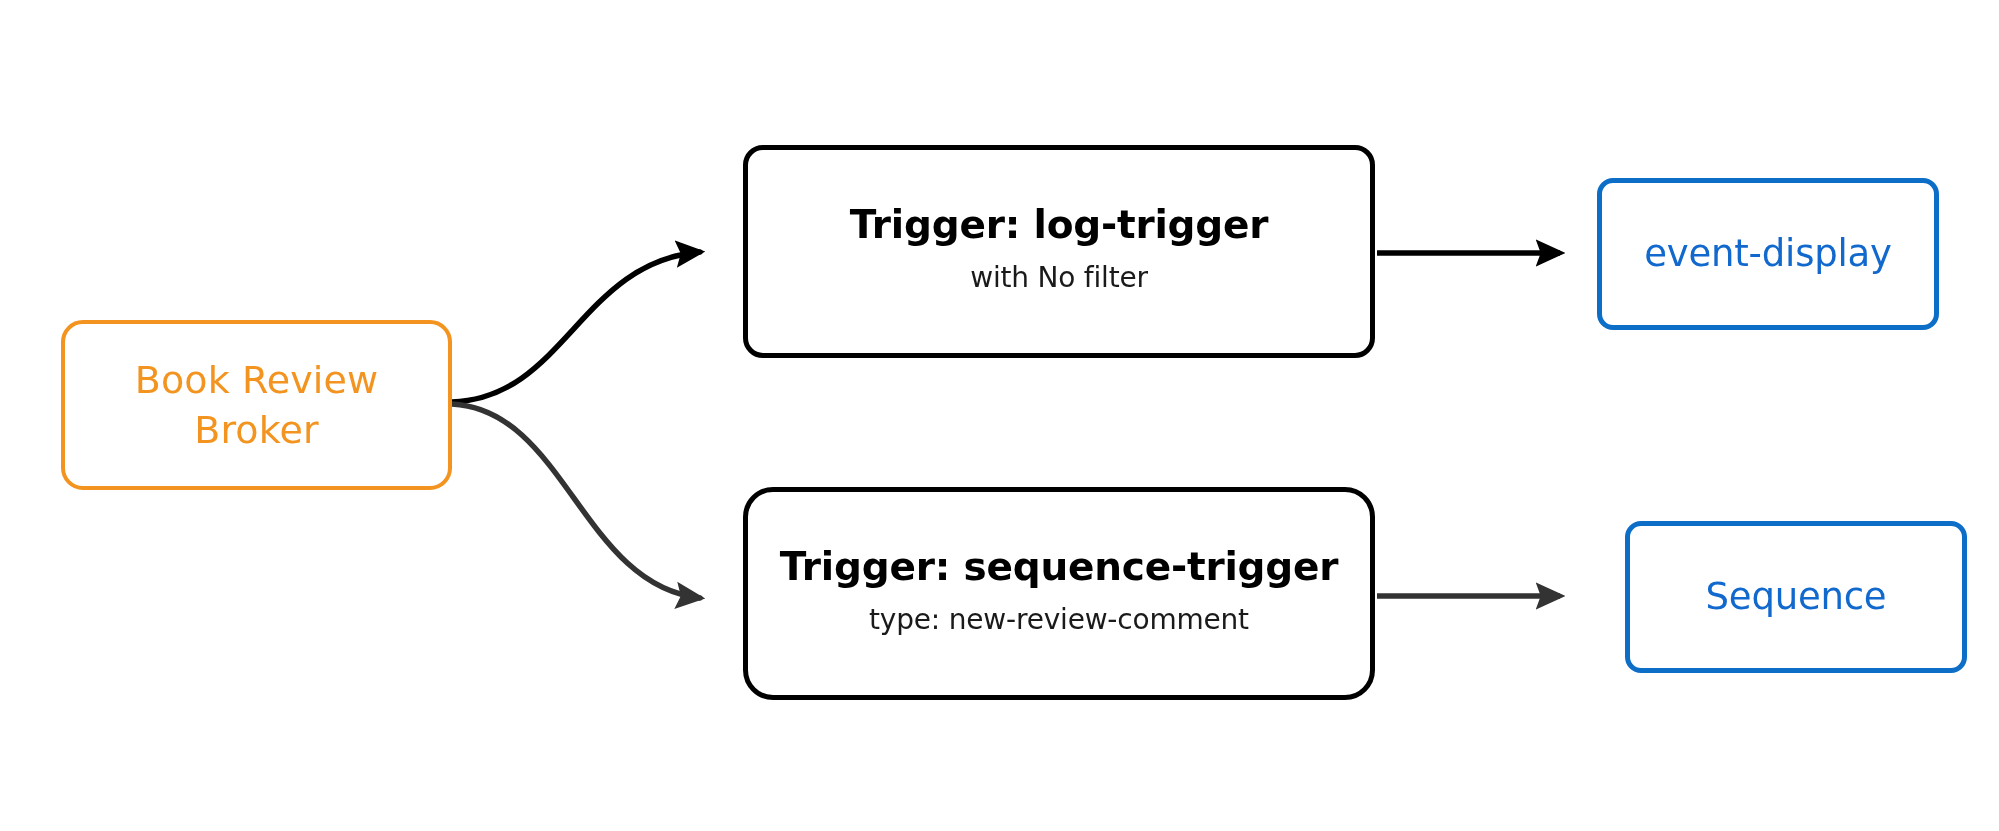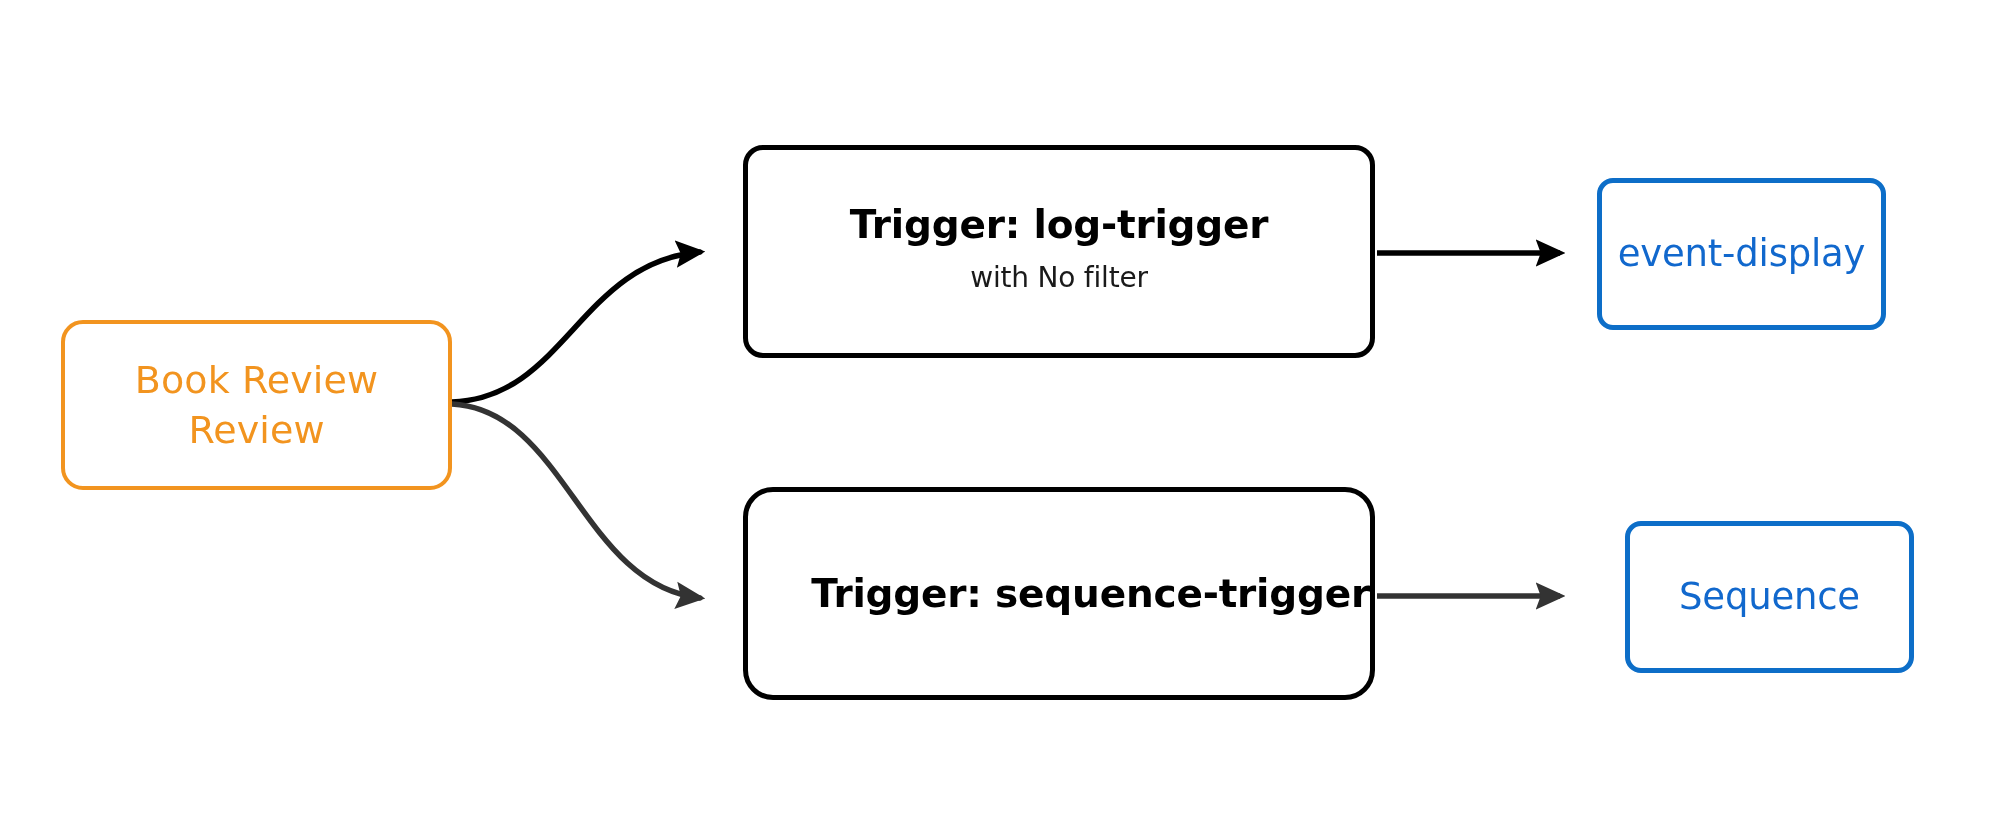--- a/index.html
+++ b/index.html
@@ -55,39 +55,39 @@
   }
   
   .node-trigger {
     left: 743px;
     width: 632px;
     height: 213px;
     border: 5px solid #000000;
     border-radius: 30px;
   }
   .node-trigger-top { top: 145px; border-radius: 20px; }
-  .node-trigger-bottom { top: 487px; align-items: flex-end; }
+  .node-trigger-bottom { top: 487px; }
   .node-trigger .title {
     color: #000000;
     font-size: 39px;
     line-height: 52px;
     font-weight: 700;
     letter-spacing: -0.2px;
   }
   .node-trigger .subtitle {
     color: #1a1a1a;
     font-size: 28px;
     line-height: 54px;
     font-weight: 400;
     letter-spacing: -0.2px;
   }
   
   .node-sink {
     left: 1597px;
-    width: 289px;
+    width: 342px;
     height: 152px;
     border: 5px solid #0D6EC8;
     border-radius: 16px;
   }
   .node-sink-top { top: 178px; }
   .node-sink-bottom { top: 521px; margin-left: 28px; }
   .node-sink .label-line {
     color: #1168CD;
     font-size: 37px;
     line-height: 48px;
@@ -114,30 +114,31 @@
 
     <path d="M 452 404 C 565 410, 582 585, 700 598" fill="none" stroke="#333333" stroke-width="5.5" stroke-linecap="round" marker-end="url(#arrow-gray)"></path>
 
     <path d="M 1377 253 L 1560 253" fill="none" stroke="#000000" stroke-width="5.5" stroke-linecap="butt" marker-end="url(#arrow-black)"></path>
 
     <path d="M 1377 596 L 1560 596" fill="none" stroke="#333333" stroke-width="5.5" stroke-linecap="butt" marker-end="url(#arrow-gray)"></path>
   </svg>
 
   <div class="node node-broker">
     <div class="label-line">Book Review</div>
-    <div class="label-line">Review</div>
+    <div class="label-line">Broker</div>
   </div>
 
   <div class="node node-trigger node-trigger-top">
     <div class="title">Trigger: log-trigger</div>
     <div class="subtitle">with No filter</div>
   </div>
 
   <div class="node node-trigger node-trigger-bottom">
     <div class="title">Trigger: sequence-trigger</div>
+    <div class="subtitle">type: new-review-comment</div>
   </div>
 
   <div class="node node-sink node-sink-top">
     <div class="label-line">event-display</div>
   </div>
 
   <div class="node node-sink node-sink-bottom">
     <div class="label-line">Sequence</div>
   </div>
 

